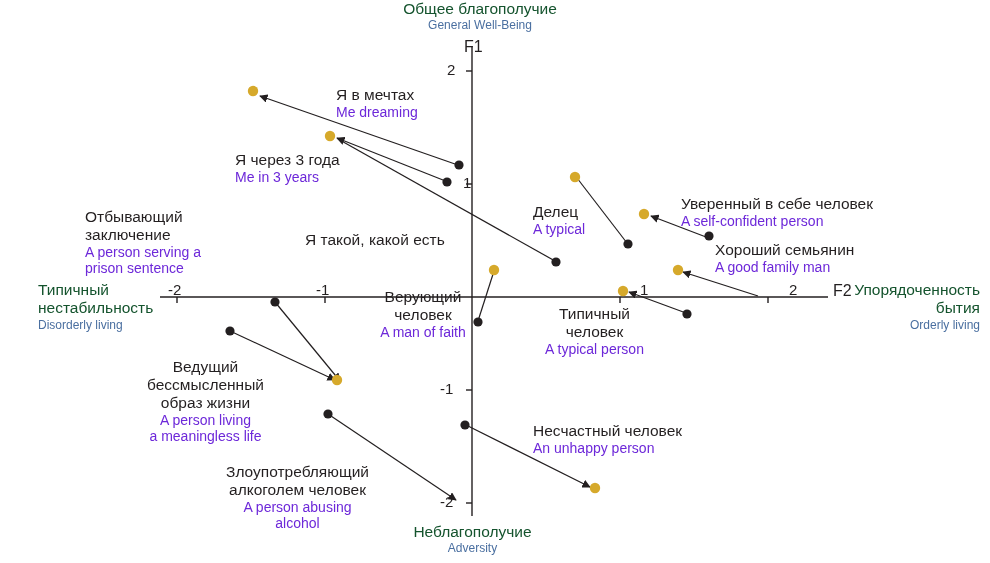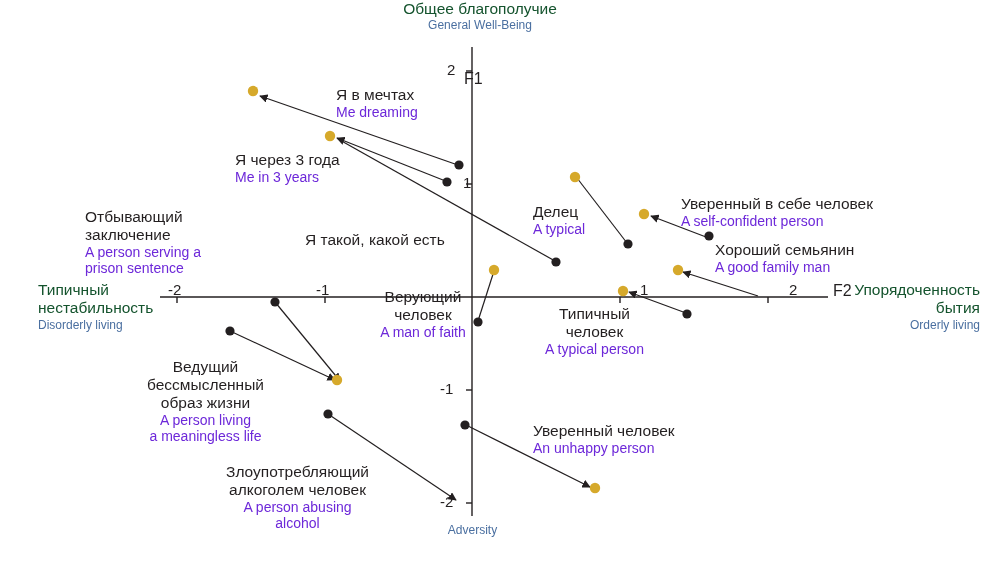--- a/index.html
+++ b/index.html
@@ -139,36 +139,37 @@
       <circle cx="465" cy="425" r="4.6"></circle>
     </g>
   </svg>
 
   <div class="pole center" style="left:380px; top:0px; width:200px;">
     <span class="ru">Общее благополучие</span>
     <span class="en">General Well-Being</span>
   </div>
 
   <div class="pole center" style="left:375px; top:523px; width:195px;">
+    <span class="ru">Неблагополучие</span>
     <span class="en">Adversity</span>
   </div>
 
   <div class="pole left" style="left:38px; top:281px;">
     <span class="ru">Типичный</span>
     <span class="ru">нестабильность</span>
     <span class="en">Disorderly living</span>
   </div>
 
   <div class="pole right" style="left:790px; top:281px; width:190px;">
     <span class="ru">Упорядоченность</span>
     <span class="ru">бытия</span>
     <span class="en">Orderly living</span>
   </div>
 
-  <div class="axis-title" style="left:464px; top:38px;margin-top:32px;">F1</div>
+  <div class="axis-title" style="left:464px; top:38px;">F1</div>
   <div class="axis-title" style="left:833px; top:282px;">F2</div>
 
   <div class="tick" style="left:447px; top:61px;">2</div>
   <div class="tick" style="left:463px; top:174px;">1</div>
   <div class="tick" style="left:440px; top:380px;">-1</div>
   <div class="tick" style="left:440px; top:493px;">-2</div>
 
   <div class="tick" style="left:168px; top:281px;">-2</div>
   <div class="tick" style="left:316px; top:281px;">-1</div>
   <div class="tick" style="left:640px; top:281px;">1</div>
@@ -231,17 +232,17 @@
   </div>
 
   <div class="lbl center" style="left:195px; top:463px; width:205px;">
     <span class="ru">Злоупотребляющий</span>
     <span class="ru">алкоголем человек</span>
     <span class="en">A person abusing</span>
     <span class="en">alcohol</span>
   </div>
 
   <div class="lbl left" style="left:533px; top:422px;">
-    <span class="ru">Уверенный человек</span>
+    <span class="ru">Несчастный человек</span>
     <span class="en">An unhappy person</span>
   </div>
 
 </div>
 
 </body></html>

